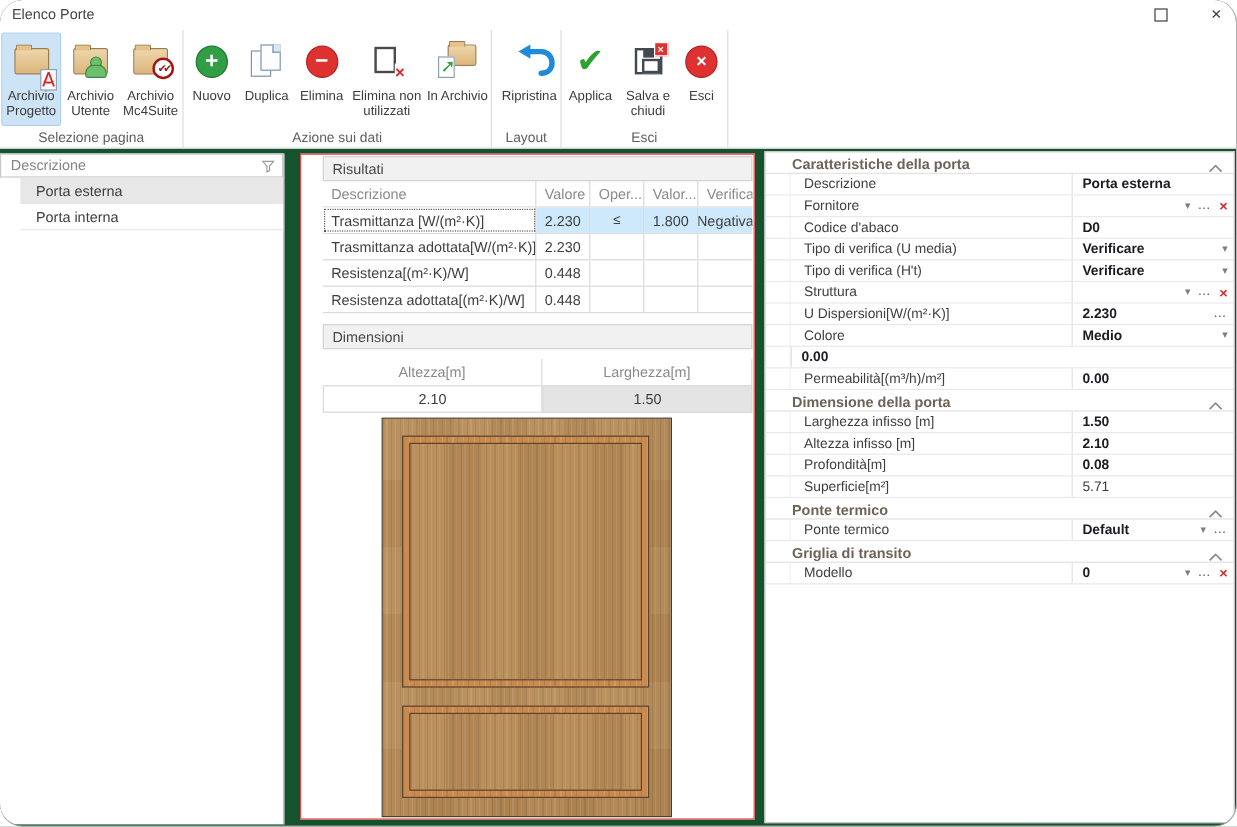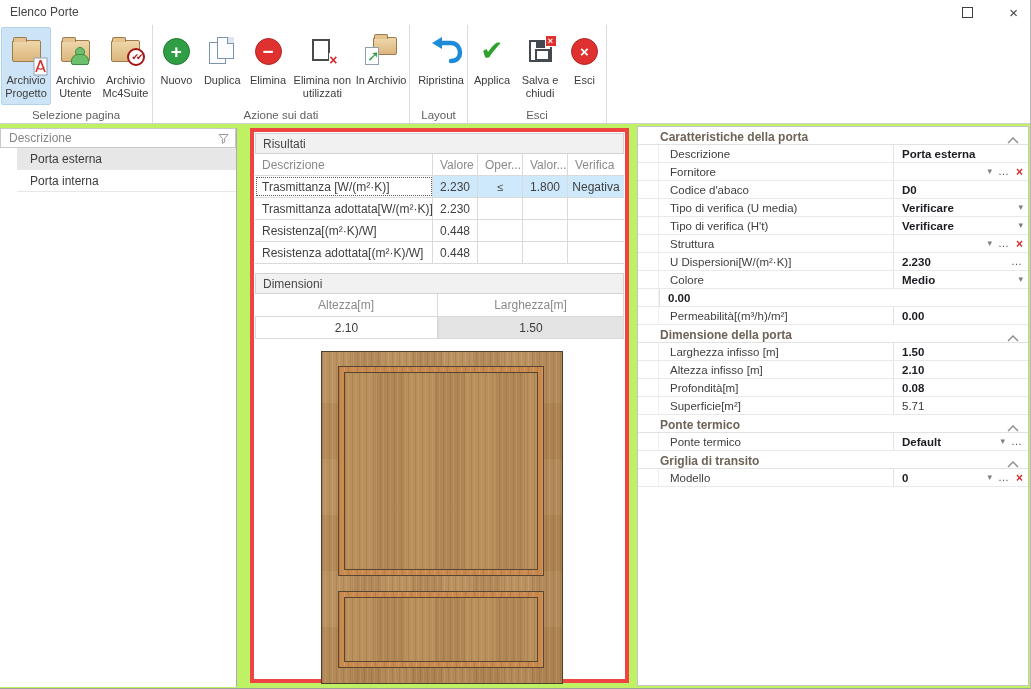--- a/index.html
+++ b/index.html
@@ -1,18 +1,18 @@
 <!DOCTYPE html>
 <html><head>
 <meta charset="utf-8">
 <style>
   * { box-sizing: border-box; margin: 0; padding: 0; }
   body { font-family: "Liberation Sans", "DejaVu Sans", sans-serif; background:#fff; }
-  .window { position: relative; width: 1031px; height: 689px; background:#bef264; overflow: hidden;
-            border-right:1px solid #b5b5b5; border-bottom:1px solid #9e9e9e; }
+  .window { position: relative; width: 1031px; height: 689px; background:#14532d; overflow: hidden;
+            border-right:1px solid #b5b5b5; border-bottom:1px solid #9e9e9e;border-radius:19px; }
 
   
   .titlebar { position:absolute; left:0; top:0; width:100%; height:25px; background:#fff; }
   .title-text { position:absolute; left:10px; top:5px; font-size:12px; color:#444; }
   .win-btns { position:absolute; right:6px; top:0; height:25px; display:flex; align-items:center; gap:30px; }
   .btn-max { width:11px; height:11px; border:1.5px solid #3f3f3f; display:inline-block; cursor:default; }
   .btn-close { font-size:15px; color:#3f3f3f; line-height:1; padding:0 6px; cursor:default; }
 
   
   .ribbon { position:absolute; left:0; top:25px; width:100%; height:99px; border-bottom:1px solid #d0d0d0; display:flex; background:#fff; }
@@ -59,37 +59,37 @@
   .check-glyph { color:#2ea12e; font-size:28px; line-height:1; font-weight:bold; }
 
   
   .left-panel { position:absolute; left:0; top:128px; width:237px; height:559px; background:#fff; border-right:1px solid #ababab; }
   .llist-header { height:20px; border:1px solid #c8c8c8; display:flex; align-items:center; padding:0 6px 0 8px; color:#858585; font-size:12px; background:#fff; }
   .llist-header .spacer { flex:1; }
   .llist-rows { margin-left:17px; }
   .llist-row { height:22px; display:flex; align-items:center; padding-left:13px; font-size:12px; color:#3c3c3c; border-bottom:1px solid #e8e8e8; background:#fff; }
   .llist-row.selected { background:#e7e7e7; }
 
-  .mid-panel { position:absolute; left:250px; top:128px; width:379px; height:555px; border:4px solid #ef4444; background:#fff; }
+  .mid-panel { position:absolute; left:250px; top:128px; width:379px; height:555px; border:1px solid #ef4444; background:#fff;padding-left:17px; }
   .grp-caption { height:21px; background:#f1f1f1; border:1px solid #d4d4d4; display:flex; align-items:center; padding-left:7px; font-size:12px; color:#474747; margin:1px 1px 0 1px; }
   .res-table { margin:0 1px; font-size:12px; }
   .res-row { display:grid; grid-template-columns:178px 45px 45px 45px 1fr; height:22px; border-bottom:1px solid #dadada; }
   .res-row > div { display:flex; align-items:center; border-right:1px solid #dadada; padding:0 7px; color:#3f3f3f; overflow:hidden; white-space:nowrap; }
   .res-row > div:last-child { border-right:none; }
   .res-head > div { color:#8a8a8a; }
   .res-row .num { justify-content:flex-end; }
   .res-row .ctr { justify-content:center; padding:0 2px; }
   .res-row.selected > div { background:#cee9fb; }
   .res-row.selected > div.cell-desc { background:#fff; outline:1px dotted #5a5a5a; outline-offset:-2px;text-align:right; }
   .oper-sym { color:#6f8699; font-size:11px; }
   .neg { color:#df2626; }
 
   .dim-block { margin:9px 1px 0 1px; }
   .dim-grid { display:grid; grid-template-columns:183px 1fr; font-size:12px; }
-  .dim-grid .hc { height:22px; display:flex; align-items:center; justify-content:center; color:#8a8a8a; border-right:1px solid #dadada; }
+  .dim-grid .hc { height:22px; display:flex; align-items:center; justify-content:center; color:#8a8a8a; border-right:1px solid #dadada;margin-top:8px; }
   .dim-grid .hc:last-child { border-right:none; }
   .dim-grid .vc { height:23px; display:flex; align-items:center; justify-content:center; color:#3c3c3c; border:1px solid #dadada; border-right:none; }
   .dim-grid .vc:last-child { border-right:1px solid #dadada; background:#e4e4e4; }
   .dim-grid .vc.first { border-right:1px solid #dadada; }
 
   
   .door { position:absolute; left:67px; top:219px; width:242px; height:333px; border:1px solid #4e3e2a;
           background:
             repeating-linear-gradient(0deg, rgba(0,0,0,0.025) 0 56px, rgba(255,255,255,0.04) 56px 112px),
             repeating-linear-gradient(90deg, rgba(80,50,10,0.13) 0 1px, rgba(0,0,0,0) 1px 3px, rgba(255,246,230,0.10) 3px 4px, rgba(0,0,0,0) 4px 7px),

